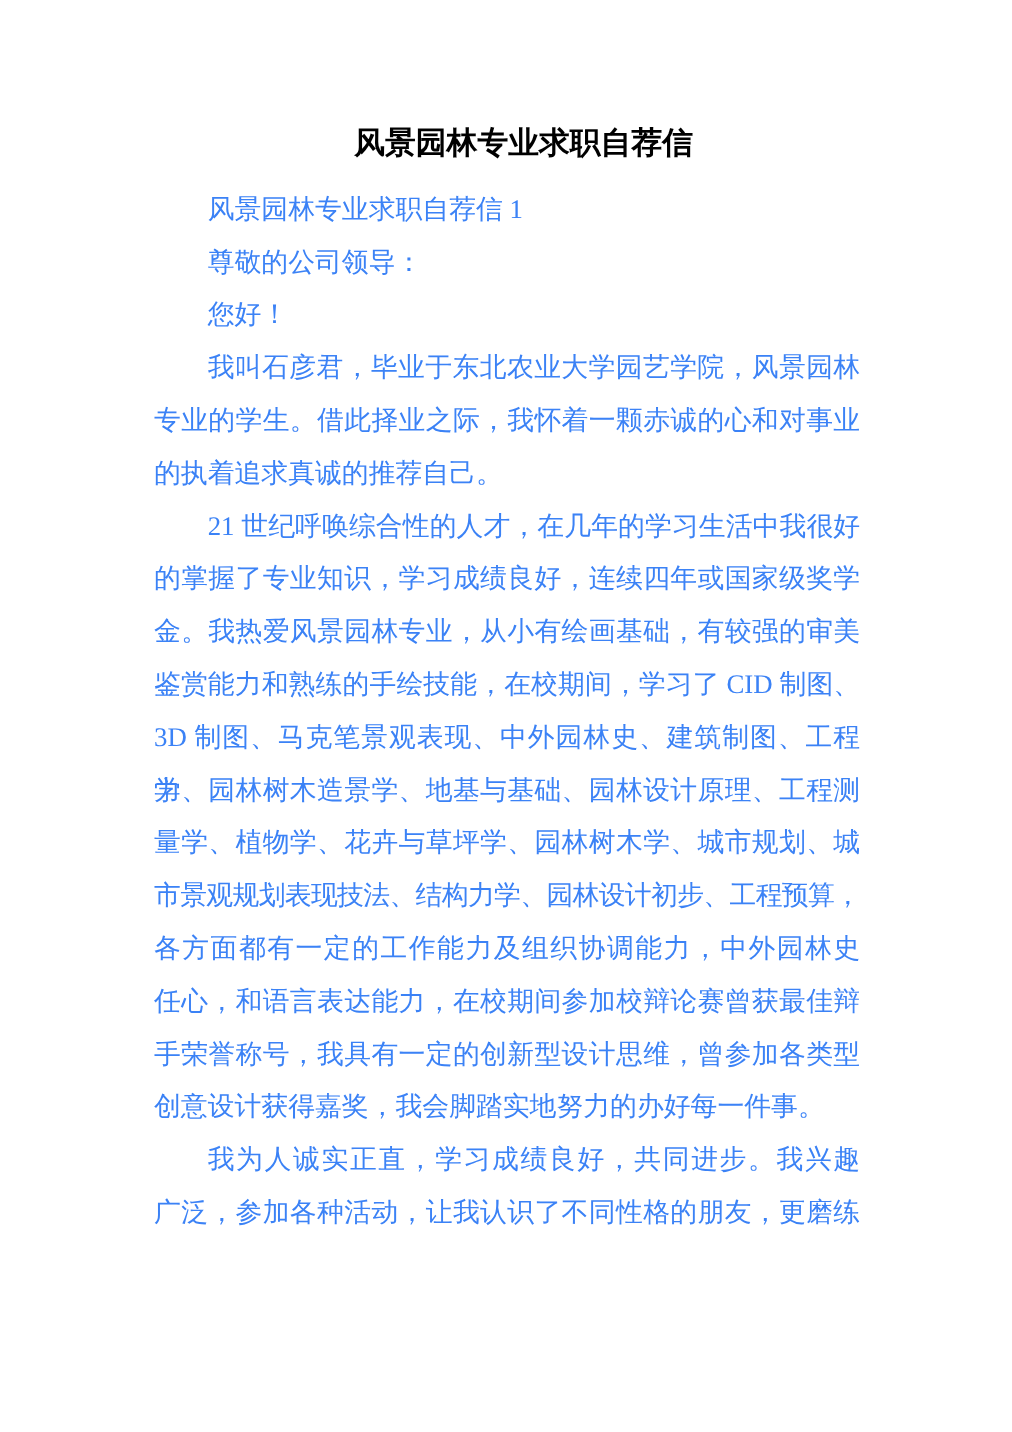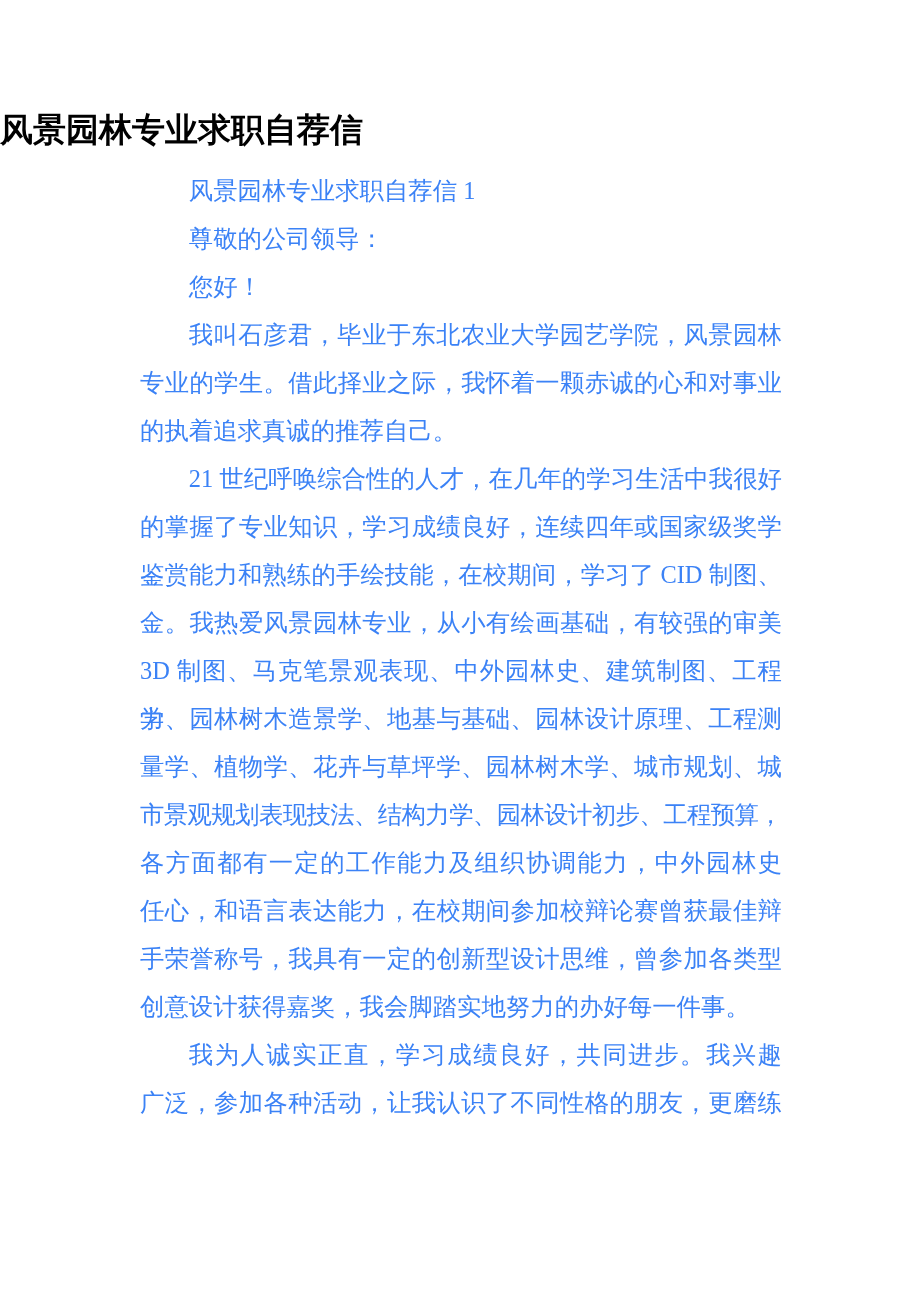--- a/index.html
+++ b/index.html
@@ -13,25 +13,27 @@
       color: #000000;
       overflow: hidden;
     }
     .doc-page {
       width: 920px;
       height: 1302px;
       background: #ffffff;
     }
     .doc-title {
       margin: 109px 0 0 0;
+      text-align: center;
       font-family: "Liberation Sans", "DejaVu Sans", sans-serif;
       font-weight: 700;
-      font-size: 33px;
+      font-size: 28px;
       line-height: 42px;
       color: #000000;
+      padding-left: 32px;
     }
     .doc-body {
       margin: 16px 0 0 140px;
       width: 642px;
       font-family: "Liberation Serif", "DejaVu Serif", serif;
       font-size: 24.4px;
       line-height: 48px;
       color: #3b82f6;
     }
     .line {
@@ -57,22 +59,22 @@
   <h1 class="doc-title">风景园林专业求职自荐信</h1>
   <div class="doc-body">
     <p class="line indent">风景园林专业求职自荐信 1</p>
     <p class="line indent">尊敬的公司领导：</p>
     <p class="line indent">您好！</p>
     <p class="line indent fill">我叫石彦君，毕业于东北农业大学园艺学院，风景园林</p>
     <p class="line fill">专业的学生。借此择业之际，我怀着一颗赤诚的心和对事业</p>
     <p class="line">的执着追求真诚的推荐自己。</p>
     <p class="line indent fill">21 世纪呼唤综合性的人才，在几年的学习生活中我很好</p>
     <p class="line fill">的掌握了专业知识，学习成绩良好，连续四年或国家级奖学</p>
+    <p class="line fill">金。我热爱风景园林专业，从小有绘画基础，有较强的审美</p>
     <p class="line fill">鉴赏能力和熟练的手绘技能，在校期间，学习了 CID 制图、</p>
-    <p class="line fill">金。我热爱风景园林专业，从小有绘画基础，有较强的审美</p>
     <p class="line fill">3D 制图、马克笔景观表现、中外园林史、建筑制图、工程力</p>
     <p class="line fill">学、园林树木造景学、地基与基础、园林设计原理、工程测</p>
     <p class="line fill">量学、植物学、花卉与草坪学、园林树木学、城市规划、城</p>
     <p class="line fill squeeze">市景观规划表现技法、结构力学、园林设计初步、工程预算，</p>
     <p class="line fill">各方面都有一定的工作能力及组织协调能力，中外园林史</p>
     <p class="line fill">任心，和语言表达能力，在校期间参加校辩论赛曾获最佳辩</p>
     <p class="line fill">手荣誉称号，我具有一定的创新型设计思维，曾参加各类型</p>
     <p class="line">创意设计获得嘉奖，我会脚踏实地努力的办好每一件事。</p>
     <p class="line indent fill">我为人诚实正直，学习成绩良好，共同进步。我兴趣</p>
     <p class="line fill">广泛，参加各种活动，让我认识了不同性格的朋友，更磨练</p>

